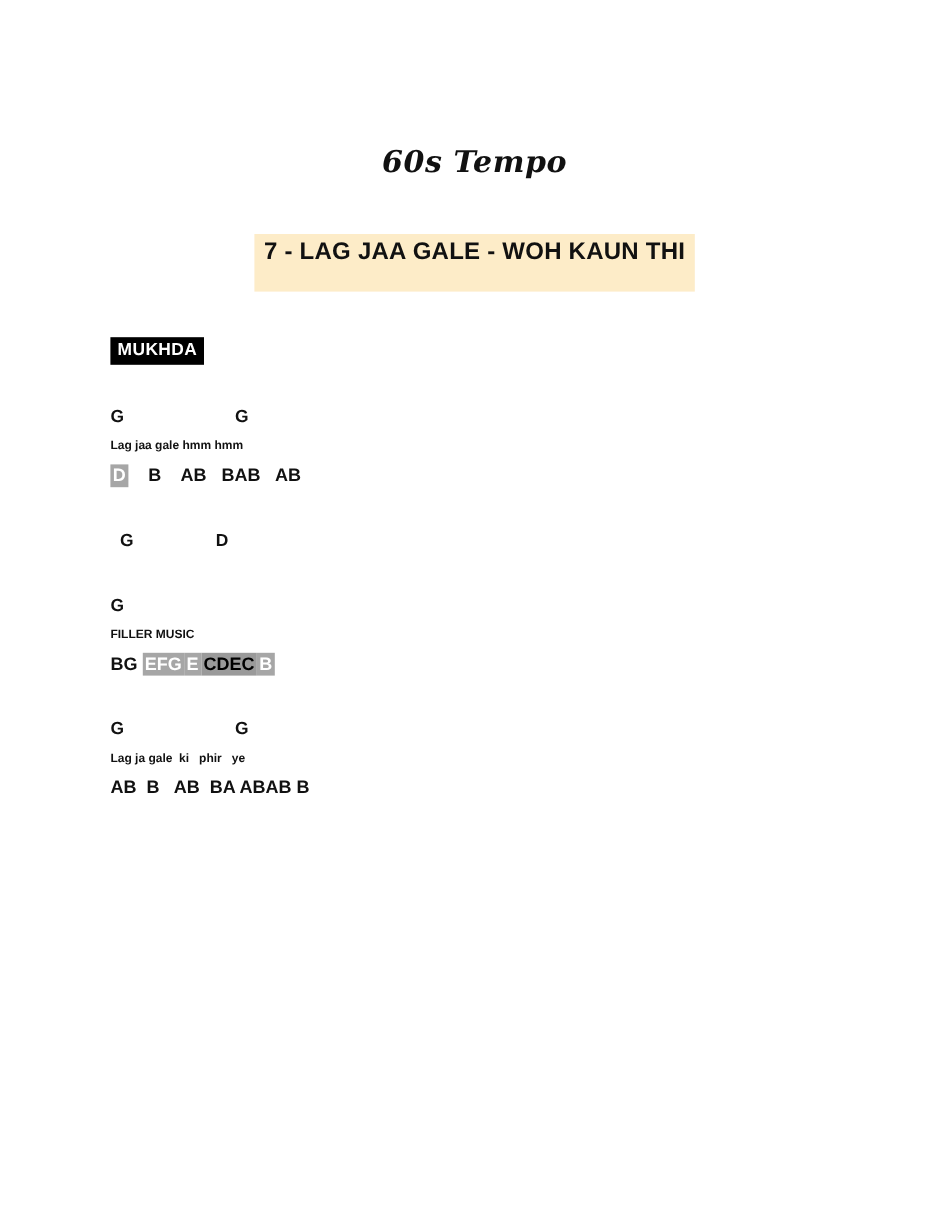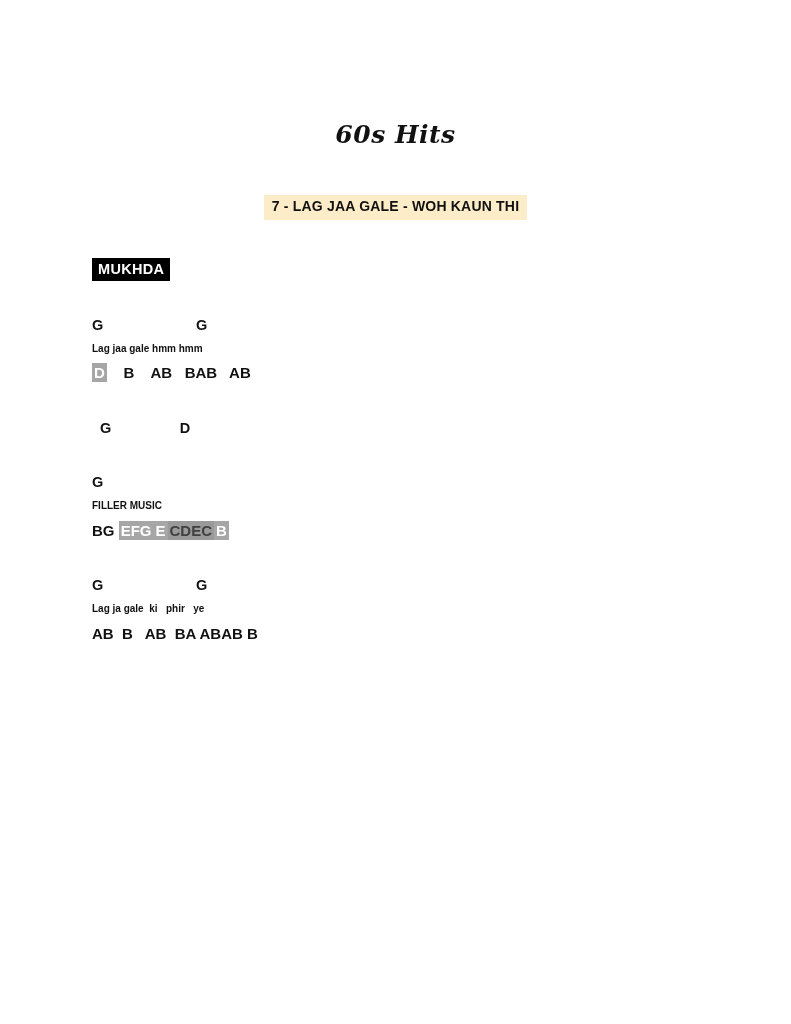--- a/index.html
+++ b/index.html
@@ -38,23 +38,23 @@
 
   
   .song-heading-wrap {
     text-align: center;
     margin-top: 48px;
   }
   .song-heading {
     display: inline-block;
     background: #fdecc8;
     font-weight: 700;
-    font-size: 14px;
+    font-size: 20px;
     letter-spacing: 0.2px;
-    padding: 3px 8px 4px 8px;
+    padding: 3px 8px 20px 8px;
     line-height: 1.25;
   }
 
   
   .info-table-wrap {
     margin: 32px auto 0 auto;
     width: 613px;
   }
   table.info-table {
     border-collapse: collapse;
@@ -108,30 +108,30 @@
   .line.notes {
     font-size: 15px;
   }
   .hl-gray {
     background: #a6a6a6;
     color: #ffffff;
     padding: 1px 2px;
   }
   .hl-gray-dark {
     background: #9a9a9a;
-    color: #404040;
+    color: #000000;
     padding: 1px 2px;
   }
 </style>
 </head>
 <body>
 
 <div class="page">
 
-  <h1 class="doc-title">60s Hits</h1>
+  <h1 class="doc-title">60s Tempo</h1>
 
   <div class="song-heading-wrap">
     <span class="song-heading">7 - LAG JAA GALE - WOH KAUN THI</span>
   </div>
 
 
   <div class="body-area">
 
     <div>
       <span class="section-tag">MUKHDA</span>

